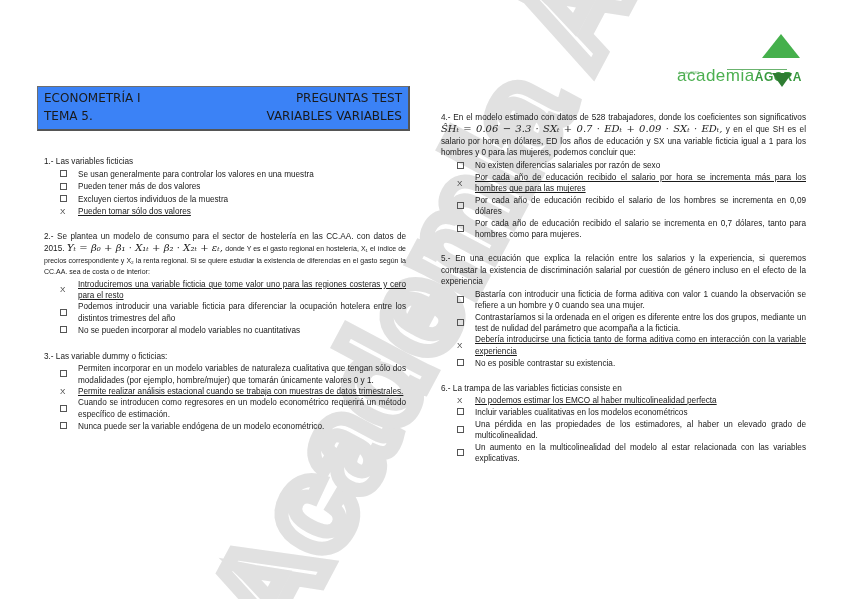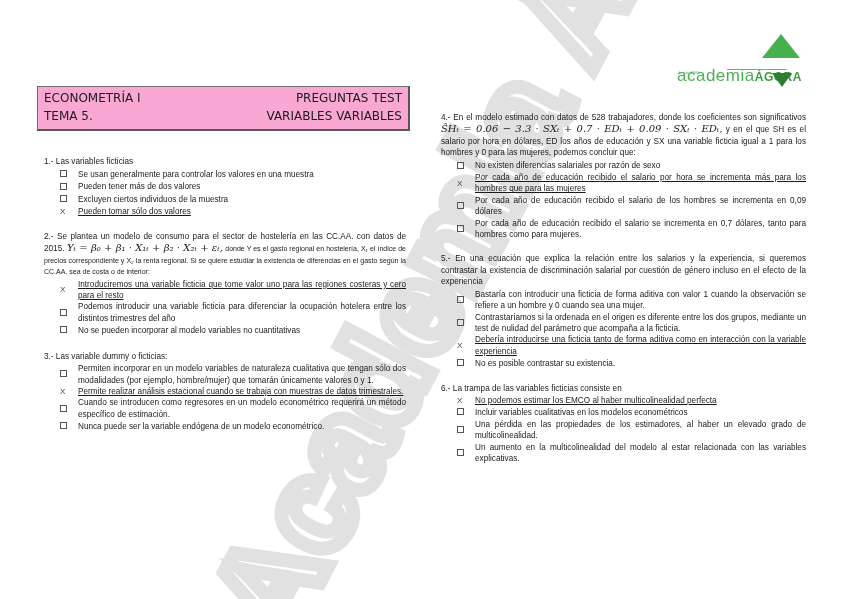--- a/index.html
+++ b/index.html
@@ -26,21 +26,21 @@
   .logo-text b { font-size:12px; letter-spacing:0.5px; color:#3a9a40; }
   .logo-sub { position:absolute; left:6px; top:36px; font-size:4px; color:#6bb36f; }
   .logo-line { position:absolute; left:55px; top:35px; width:60px; height:1px; background:#6bb36f; }
   .logo-tri-up { position:absolute; left:90px; top:0px; width:0; height:0;
     border-left:19px solid transparent; border-right:19px solid transparent; border-bottom:24px solid #45b04c; }
   .logo-tri-down { position:absolute; left:100px; top:39px; width:0; height:0;
     border-left:10px solid transparent; border-right:10px solid transparent; border-top:14px solid #2e7d32; }
 
   .header-box {
     position:absolute; left:37px; top:86px; width:370px; height:42px;
-    background:#f9a8d4; border:1px solid #6e6e6e; border-right:2px solid #555; border-bottom:2px solid #555;
+    background:#3b82f6; border:1px solid #6e6e6e; border-right:2px solid #555; border-bottom:2px solid #555;
     z-index:2; font-family:"DejaVu Sans", sans-serif; font-size:12px; color:#1a1a1a;
   }
   .header-box .row { position:absolute; left:6px; right:6px; display:flex; justify-content:space-between; }
   .header-box .row1 { top:4px; }
   .header-box .row2 { top:22px; }
 
   .col { position:absolute; z-index:2; font-size:8.2px; line-height:11.4px; }
   .col-left { left:44px; top:156px; width:362px; }
   .col-right { left:441px; top:112px; width:365px; }
   .q { margin-bottom:10px; }

